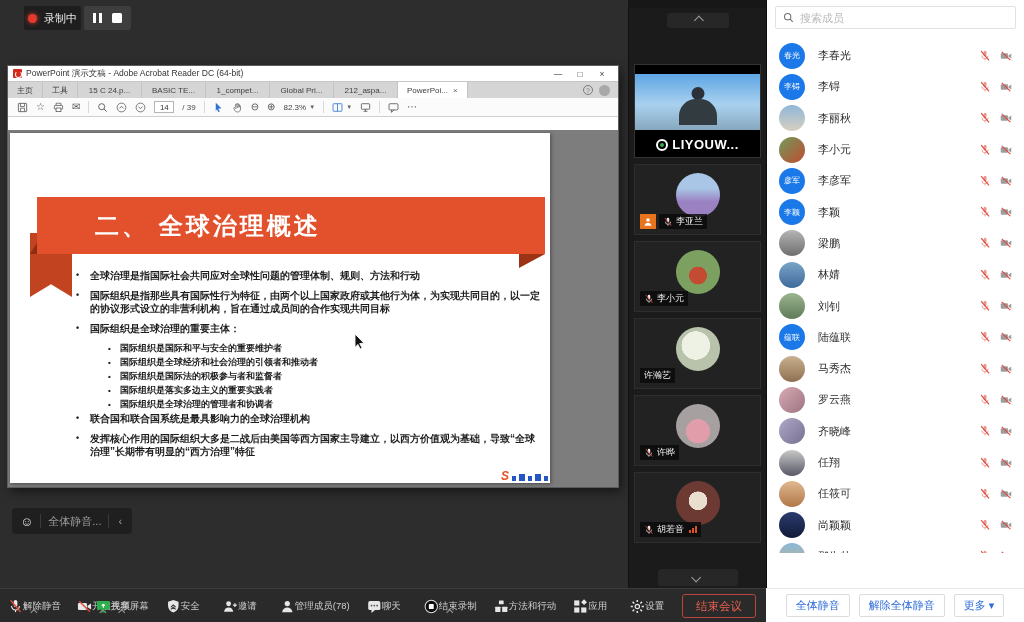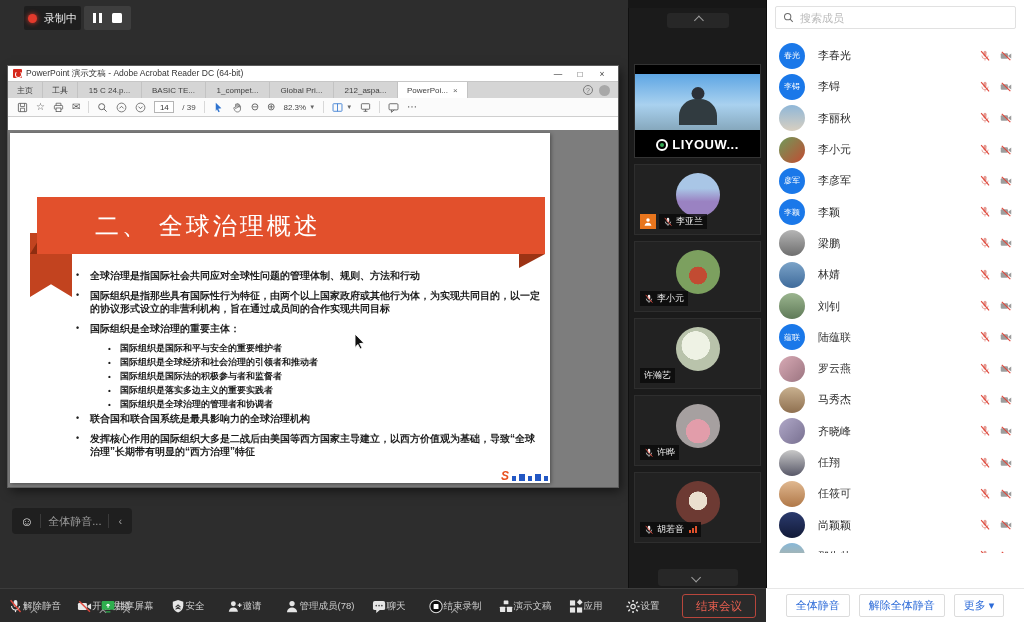--- a/index.html
+++ b/index.html
@@ -48,21 +48,21 @@
   .zoomtxt{display:flex;align-items:center;gap:3px;color:#444}
   .dd-arrow{font-size:6px;color:#666}
   .r-doc{position:absolute;left:0;top:64px;right:0;bottom:0;background:#7d7d7d;overflow:hidden}
 
   
   #slide{position:absolute;left:2px;top:3px;width:540px;height:350px;background:#fff;box-shadow:1px 1px 4px rgba(0,0,0,.4)}
   .rb-tail{position:absolute;left:20px;top:100px;width:42px;height:64px;background:#c2431f;clip-path:polygon(0 0,100% 0,100% 100%,50% 80%,0 100%)}
   .rb-main{position:absolute;left:27px;top:64px;width:508px;height:57px;background:#e2502c;display:flex;align-items:center}
   .rb-fold-r{position:absolute;left:509px;top:121px;width:26px;height:14px;background:#9c3314;clip-path:polygon(0 0,100% 0,0 100%)}
   .rb-fold-l{position:absolute;left:20px;top:108px;width:8px;height:13px;background:#8e2d10;clip-path:polygon(100% 0,100% 100%,0 100%)}
-  .slide-title{color:#fff;font-size:24px;font-weight:normal;letter-spacing:3px;padding-left:58px;white-space:nowrap}
+  .slide-title{color:#fff;font-size:24px;font-weight:bold;letter-spacing:3px;padding-left:58px;white-space:nowrap}
   #bullets{position:absolute;left:66px;top:136px;width:464px}
   .bl{display:flex;color:#1d1d1d;line-height:13px}
   .bl .mk{flex:none;text-align:left}
   .l1{font-size:10px;font-weight:700;margin-bottom:7px}
   .l1 .mk{width:14px;font-size:9px}
   .l2{font-size:9px;font-weight:700;margin-left:32px;margin-bottom:1px}
   .l2 .mk{width:12px;font-size:8px}
   #slidelogo{position:absolute;right:2px;bottom:2px;display:flex;align-items:flex-end;gap:2px}
   .logo-s{color:#e8501e;font-weight:bold;font-size:12px;line-height:10px;font-style:italic}
   .logo-b{width:6px;height:7px;background:#2257c4;margin-left:1px}
@@ -661,43 +661,43 @@
       <span class="m-cam">
             <svg viewBox="0 0 16 16">
               <rect x="1" y="4.2" width="9.6" height="7.6" rx="1.4" fill="currentColor"></rect>
               <path d="M11.2 7.2l3.8-2.4v6.4l-3.8-2.4z" fill="currentColor"></path>
               <line x1="2.4" y1="2.4" x2="13.8" y2="13.6" stroke="#e0483c" stroke-width="1.5"></line>
             </svg>
           </span>
     </span>
   </div>
       <div class="m-row">
+    <span class="m-av av-p7"></span>
+    <span class="m-name">马秀杰</span>
+    <span class="m-ics">
+      <span class="m-mic">
+            <svg viewBox="0 0 16 16">
+              <rect x="6" y="1" width="4" height="7.5" rx="2" fill="currentColor"></rect>
+              <path d="M3.8 7.5a4.2 4.2 0 0 0 8.4 0" fill="none" stroke="currentColor" stroke-width="1.2"></path>
+              <line x1="8" y1="11.8" x2="8" y2="14" stroke="currentColor" stroke-width="1.2"></line>
+              <line x1="2.8" y1="1.4" x2="13.4" y2="13.8" stroke="#e0483c" stroke-width="1.5"></line>
+            </svg>
+          </span>
+      <span class="m-cam">
+            <svg viewBox="0 0 16 16">
+              <rect x="1" y="4.2" width="9.6" height="7.6" rx="1.4" fill="currentColor"></rect>
+              <path d="M11.2 7.2l3.8-2.4v6.4l-3.8-2.4z" fill="currentColor"></path>
+              <line x1="2.4" y1="2.4" x2="13.8" y2="13.6" stroke="#e0483c" stroke-width="1.5"></line>
+            </svg>
+          </span>
+    </span>
+  </div>
+      <div class="m-row">
     <span class="m-av av-p6"></span>
     <span class="m-name">罗云燕</span>
-    <span class="m-ics">
-      <span class="m-mic">
-            <svg viewBox="0 0 16 16">
-              <rect x="6" y="1" width="4" height="7.5" rx="2" fill="currentColor"></rect>
-              <path d="M3.8 7.5a4.2 4.2 0 0 0 8.4 0" fill="none" stroke="currentColor" stroke-width="1.2"></path>
-              <line x1="8" y1="11.8" x2="8" y2="14" stroke="currentColor" stroke-width="1.2"></line>
-              <line x1="2.8" y1="1.4" x2="13.4" y2="13.8" stroke="#e0483c" stroke-width="1.5"></line>
-            </svg>
-          </span>
-      <span class="m-cam">
-            <svg viewBox="0 0 16 16">
-              <rect x="1" y="4.2" width="9.6" height="7.6" rx="1.4" fill="currentColor"></rect>
-              <path d="M11.2 7.2l3.8-2.4v6.4l-3.8-2.4z" fill="currentColor"></path>
-              <line x1="2.4" y1="2.4" x2="13.8" y2="13.6" stroke="#e0483c" stroke-width="1.5"></line>
-            </svg>
-          </span>
-    </span>
-  </div>
-      <div class="m-row">
-    <span class="m-av av-p7"></span>
-    <span class="m-name">马秀杰</span>
     <span class="m-ics">
       <span class="m-mic">
             <svg viewBox="0 0 16 16">
               <rect x="6" y="1" width="4" height="7.5" rx="2" fill="currentColor"></rect>
               <path d="M3.8 7.5a4.2 4.2 0 0 0 8.4 0" fill="none" stroke="currentColor" stroke-width="1.2"></path>
               <line x1="8" y1="11.8" x2="8" y2="14" stroke="currentColor" stroke-width="1.2"></line>
               <line x1="2.8" y1="1.4" x2="13.4" y2="13.8" stroke="#e0483c" stroke-width="1.5"></line>
             </svg>
           </span>
       <span class="m-cam">
@@ -911,21 +911,21 @@
 </div>
       <div class="tb-item">
   <div class="tb-ico">
           <svg viewBox="0 0 16 16">
             <rect x="5.5" y="1.5" width="5" height="4.2" rx="0.5" fill="#e6e6e6"></rect>
             <rect x="1.5" y="8.3" width="5.6" height="5.6" rx="0.5" fill="#e6e6e6"></rect>
             <rect x="8.9" y="8.3" width="5.6" height="5.6" rx="0.5" fill="#e6e6e6"></rect>
           </svg>
 
   </div>
-  <div class="tb-label">演示文稿</div>
+  <div class="tb-label">方法和行动</div>
 </div>
       <div class="tb-item">
   <div class="tb-ico">
           <svg viewBox="0 0 16 16">
             <rect x="1.5" y="1.5" width="5.5" height="5.5" fill="#e6e6e6"></rect>
             <rect x="1.5" y="9" width="5.5" height="5.5" fill="#e6e6e6"></rect>
             <rect x="9" y="9" width="5.5" height="5.5" fill="#e6e6e6"></rect>
             <rect x="9.8" y="1.2" width="4.4" height="4.4" transform="rotate(45 12 3.4)" fill="#e6e6e6"></rect>
           </svg>
 

